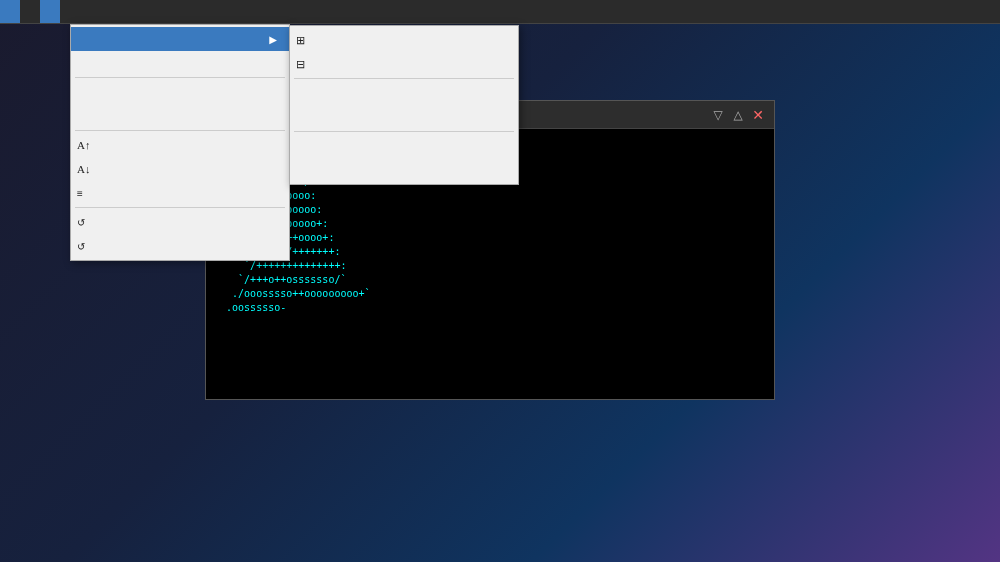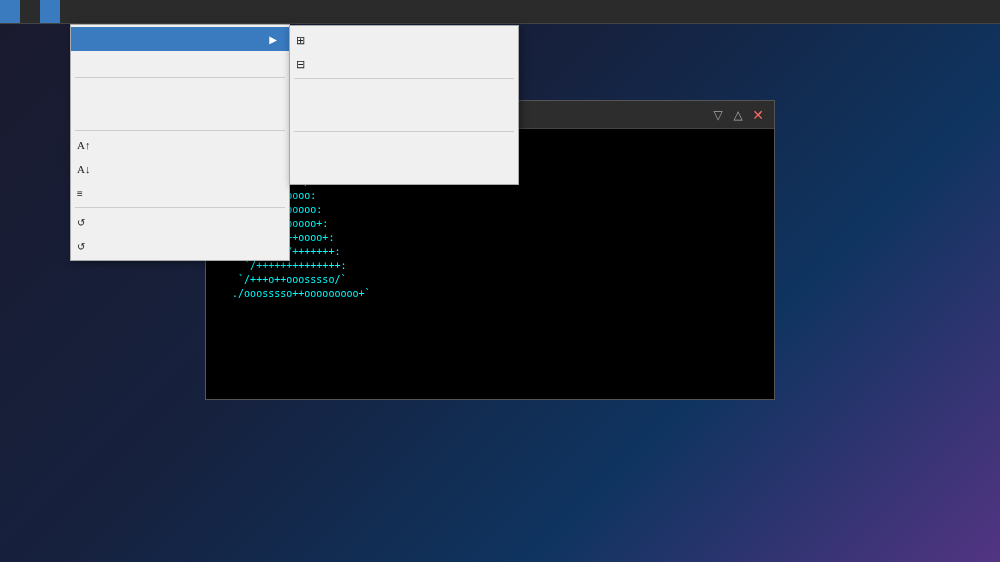--- a/index.html
+++ b/index.html
@@ -330,17 +330,18 @@
     <div style="display:flex;gap:16px;">
       <div style="flex:0 0 200px;">
         <div class="term-line"><span class="term-dim">            .o+`</span></div>
         <div class="term-line"><span class="term-cyan">           `ooo/</span></div>
         <div class="term-line"><span class="term-cyan">          `+oooo:</span></div>
         <div class="term-line"><span class="term-cyan">         `+oooooo:</span></div>
         <div class="term-line"><span class="term-cyan">         -+oooooo+:</span></div>
         <div class="term-line"><span class="term-cyan">       `/:-:++oooo+:</span></div>
         <div class="term-line"><span class="term-cyan">      `/++++/+++++++:</span></div>
         <div class="term-line"><span class="term-cyan">     `/++++++++++++++:</span></div>
-        <div class="term-line"><span class="term-cyan">    `/+++o++ooosssso/`</span></div>
+        <div class="term-line"><span class="term-cyan">    `/+++o++osssssso/`</span></div>
         <div class="term-line"><span class="term-cyan">   ./ooosssso++ooooooooo+`</span></div>
+        <div class="term-line"><span class="term-cyan">  .oossssso-</span></div>
         </div>
       </div>
     </div>
   </div>
 </body></html>

